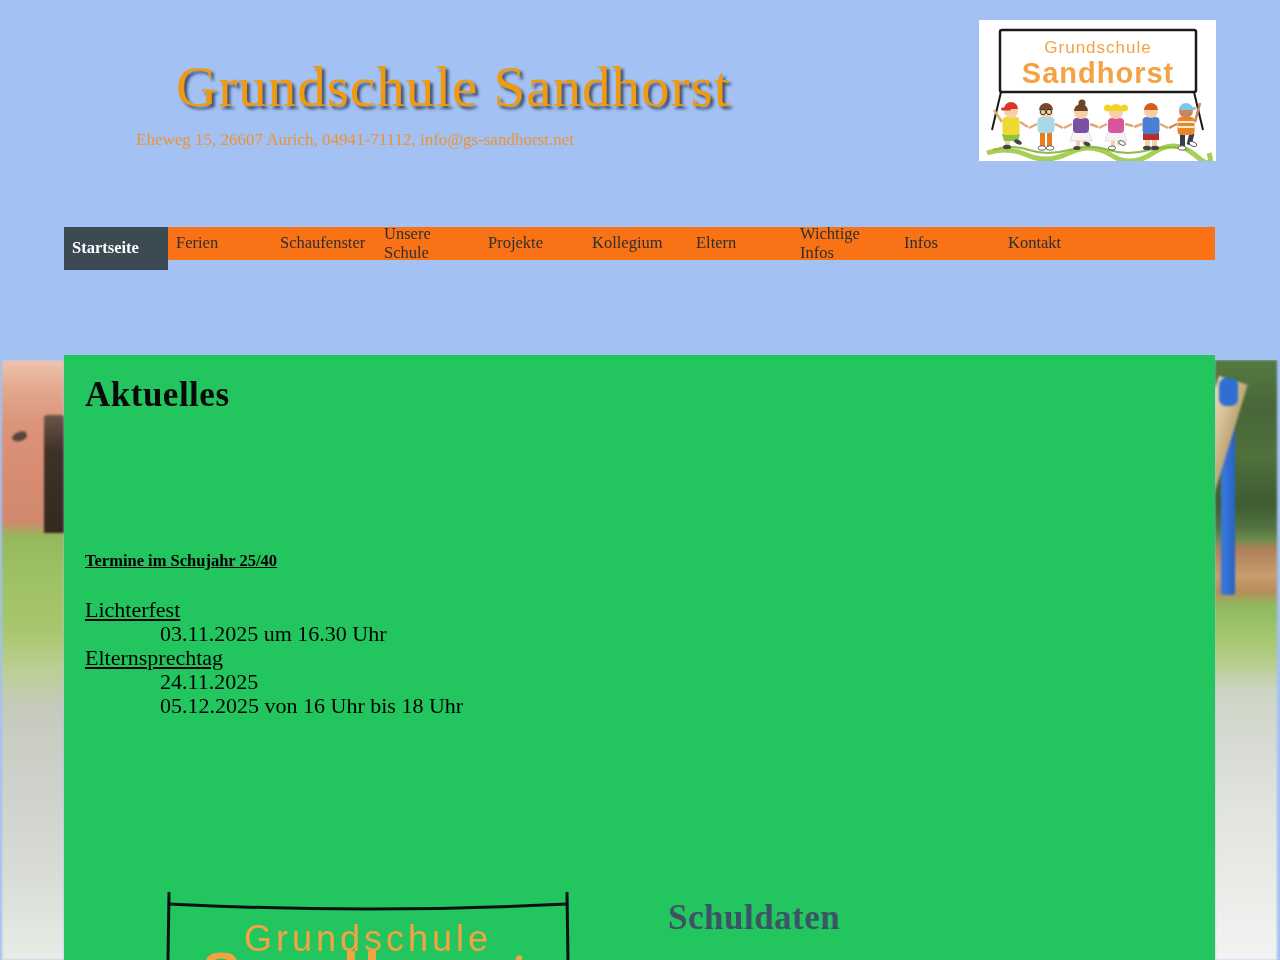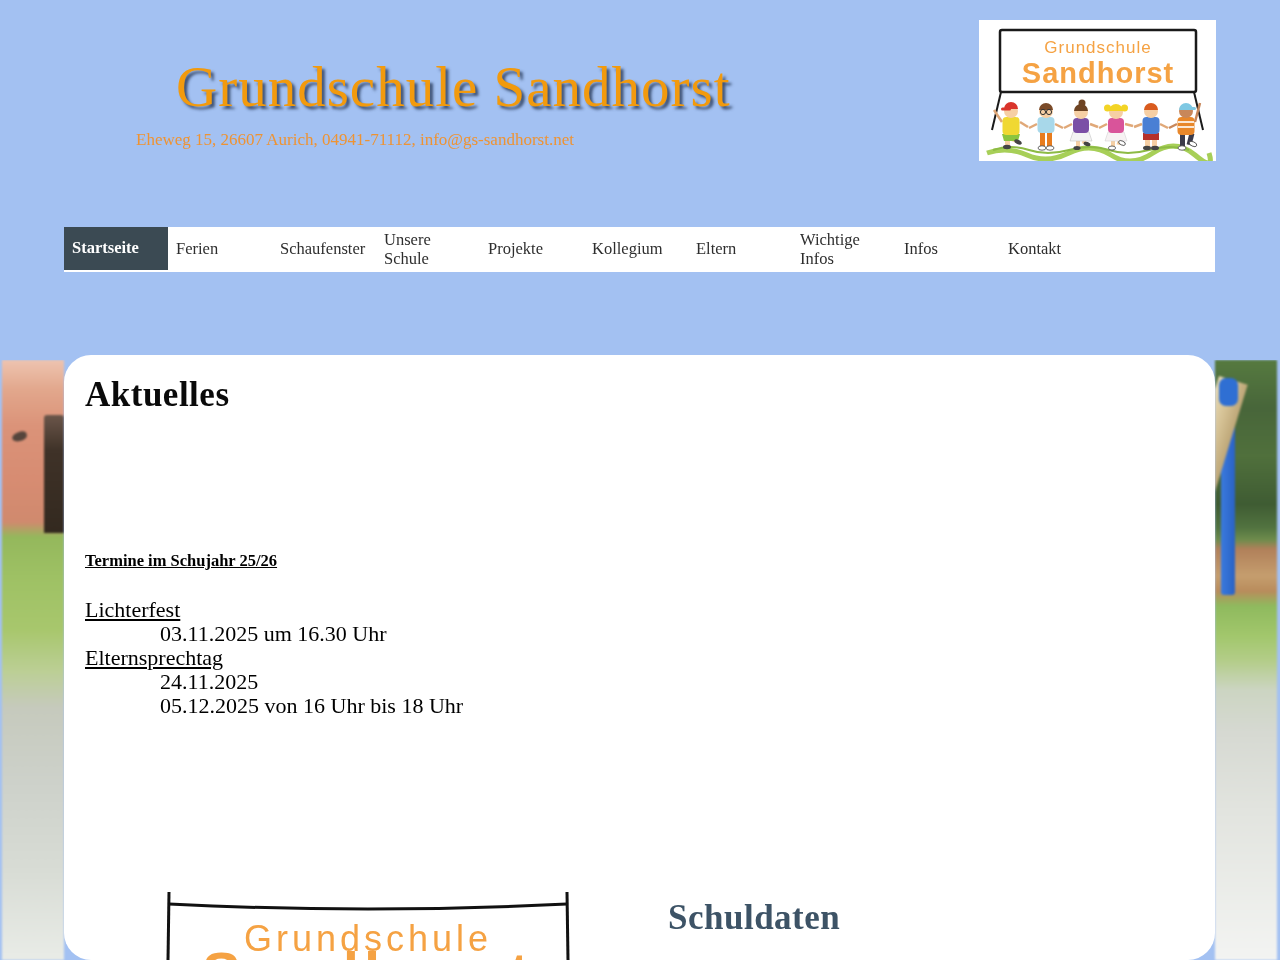--- a/index.html
+++ b/index.html
@@ -42,30 +42,30 @@
   .header-band{position:absolute;left:0;top:0;width:1280px;height:360px;background:#a3c1f2;}
   .site-title{
     position:absolute;left:160px;top:38px;margin:16px;
     font-size:57px;font-weight:normal;color:#f29a0d;letter-spacing:1px;white-space:nowrap;
     text-shadow:3px 3px 3px rgba(45,62,94,0.85);
   }
   .site-subtitle{position:absolute;left:136px;top:130px;font-size:17px;color:#ee9333;white-space:nowrap;}
   .logo-box{position:absolute;left:979px;top:20px;width:237px;height:141px;background:#ffffff;}
 
   
-  .nav{position:absolute;left:64px;top:227px;width:1151px;height:45px;background:#ffffff;display:flex;align-items:stretch;}
+  .nav{position:absolute;left:64px;top:227px;width:1151px;height:33px;background:#f97316;display:flex;align-items:stretch;}
   .nav-item{
     width:104px;box-sizing:border-box;padding:2px 4px 2px 8px;
     display:flex;align-items:center;cursor:pointer;
     font-size:16.5px;color:#2e2e2e;line-height:1.12;
   }
   .nav-item.active{background:#3b4a53;color:#ffffff;font-weight:bold;height:43px;}
 
   
-  .content{position:absolute;left:64px;top:355px;width:1151px;height:605px;background:#ffffff;border-radius:27px;}
+  .content{position:absolute;left:64px;top:355px;width:1151px;height:605px;background:#22c55e;}
   .page-heading{position:absolute;left:21px;top:20px;margin:0;font-size:35px;color:#0a0a0a;letter-spacing:0.5px;}
   .schedule-title{position:absolute;left:21px;top:196px;font-size:16.5px;font-weight:bold;color:#000;text-decoration:underline;}
   .events{position:absolute;left:21px;top:243px;font-size:22px;line-height:24px;color:#000;}
   .event-name{display:block;color:#000;text-decoration:underline;cursor:pointer;}
   .event-date{padding-left:75px;}
 
   .bottom-logo{position:absolute;left:101px;top:536px;width:406px;height:69px;overflow:hidden;}
   .section-heading{position:absolute;left:604px;top:543px;margin:0;font-size:35px;color:#3d5366;letter-spacing:0.5px;}
 
   a{color:inherit;}
@@ -218,21 +218,21 @@
         <span>Infos</span>
       </div>
       <div class="nav-item">
         <span>Kontakt</span>
       </div>
     </nav>
 
   <main class="content">
     <h2 class="page-heading">Aktuelles</h2>
 
-    <a class="schedule-title" href="#">Termine im Schujahr 25/26</a>
+    <a class="schedule-title" href="#">Termine im Schujahr 25/40</a>
 
     <div class="events">
         <a class="event-name" href="#">Lichterfest</a>
         <div class="event-date">03.11.2025 um 16.30 Uhr</div>
         <a class="event-name" href="#">Elternsprechtag</a>
         <div class="event-date">24.11.2025</div>
         <div class="event-date">05.12.2025 von 16 Uhr bis 18 Uhr</div>
       </div>
 
     <div class="bottom-logo">

